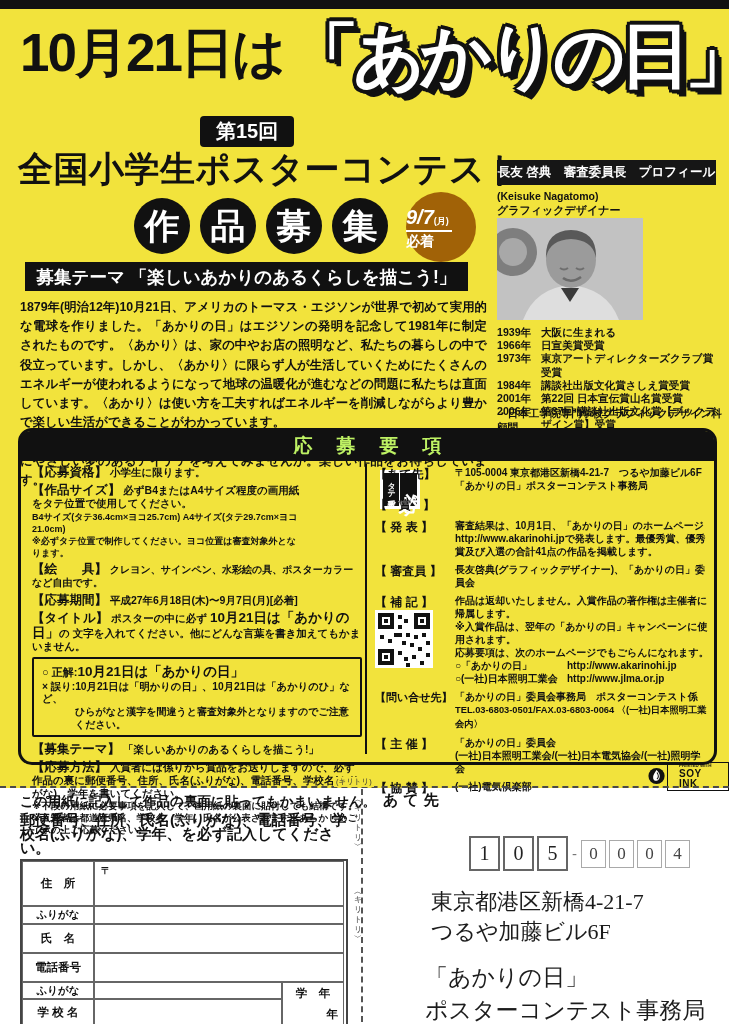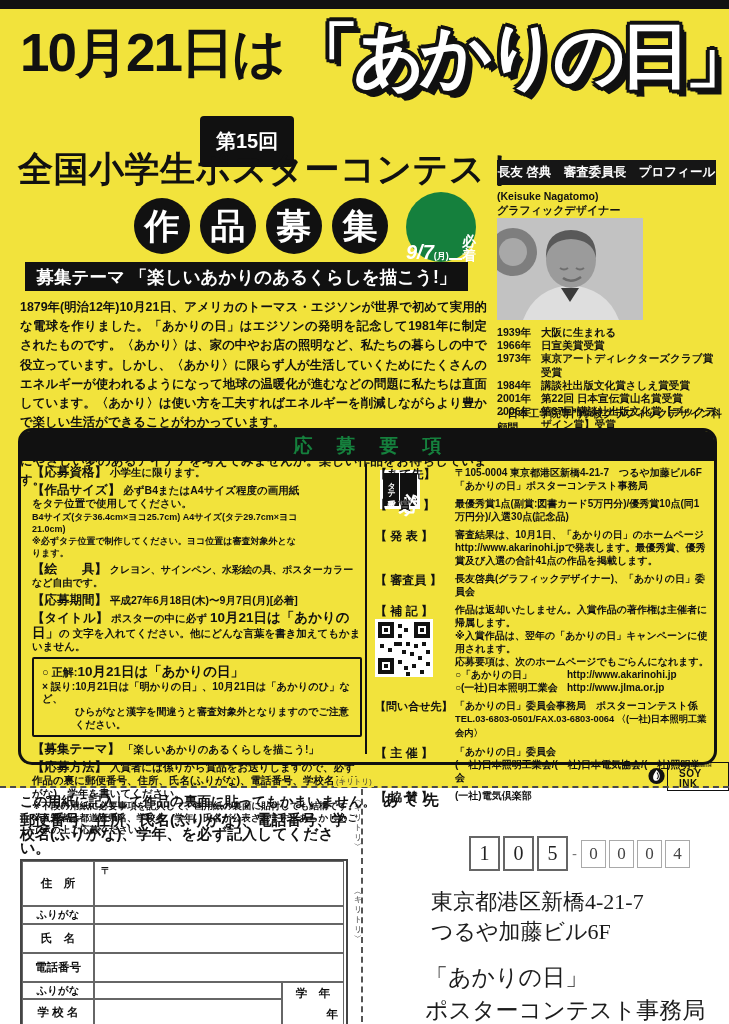--- a/index.html
+++ b/index.html
@@ -9,47 +9,47 @@
   
   .yellow{left:0;top:0;width:729px;height:788px;background:#f2e33c;}
   .topstrip{left:0;top:0;width:729px;height:9px;background:#111;}
   
   .main-title{left:20px;top:20px;display:flex;align-items:flex-end;white-space:nowrap;}
   .mt-plain{font-size:53px;font-weight:900;letter-spacing:-2px;line-height:1;padding-bottom:12px;}
   .mt-quoted{font-size:71px;font-weight:900;letter-spacing:-6px;line-height:1;color:#fff;margin-left:4px;
     text-shadow:-3px -3px 0 #111,3px -3px 0 #111,-3px 3px 0 #111,3px 3px 0 #111,
       -4px 0 0 #111,4px 0 0 #111,0 -4px 0 #111,0 4px 0 #111,7px 7px 0 #111,5px 5px 0 #111;}
   .edition{left:200px;top:116px;background:#111;color:#fff;font-size:20px;font-weight:900;
-    padding:12px 16px;border-radius:4px;}
+    padding:2px 16px;border-radius:4px;}
   .contest-title{left:18px;top:146px;font-size:35px;font-weight:900;letter-spacing:0.5px;white-space:nowrap;}
   .recruit{left:134px;top:198px;display:flex;gap:10px;}
   .r-circle{width:56px;height:56px;border-radius:50%;background:#111;color:#fff;display:flex;
     align-items:center;justify-content:center;font-size:35px;font-weight:900;}
-  .deadline{left:406px;top:192px;width:70px;height:70px;border-radius:50%;background:#15803d;color:#fff;
-    display:flex;align-items:flex-end;justify-content:center;}
+  .deadline{left:406px;top:192px;width:70px;height:70px;border-radius:50%;background:#a16207;color:#fff;
+    display:flex;flex-direction:column;align-items:flex-start;justify-content:center;}
   .dl-date{font-size:20px;font-weight:900;font-style:italic;line-height:1;}
   .dl-day{font-size:9px;font-weight:700;font-style:normal;}
   .dl-rule{width:46px;height:2px;background:#fff;margin:3px 0 2px;}
   .dl-note{font-size:14px;font-weight:800;line-height:1;}
   .theme-bar{left:25px;top:262px;width:443px;height:29px;background:#111;color:#fff;display:flex;
     align-items:center;justify-content:center;font-size:17.5px;font-weight:800;white-space:nowrap;}
   .intro{left:20px;top:298px;width:467px;font-size:12.4px;line-height:19.2px;font-weight:600;text-align:justify;}
   
   .profile-bar{left:497px;top:160px;width:219px;height:25px;background:#161616;color:#fff;font-size:12.5px;
     font-weight:800;display:flex;align-items:center;justify-content:center;white-space:nowrap;}
   .p-romaji{left:497px;top:190px;font-size:10.5px;font-weight:600;}
   .p-occ{left:497px;top:203px;font-size:11px;font-weight:700;}
   .p-photo{left:497px;top:218px;width:146px;height:102px;}
   .p-history{left:497px;top:326px;font-size:10.6px;font-weight:700;line-height:13.2px;width:225px;}
   .ph-row{display:flex;}
   .ph-year{width:44px;flex:none;}
   .p-pos{left:497px;top:407px;font-size:10.6px;font-weight:700;line-height:13.5px;}
   
   .yoko{left:18px;top:428px;width:693px;height:331px;border:3px solid #111;border-radius:14px;}
-  .yoko-head{height:30px;background:#111;color:#15803d;display:flex;align-items:center;justify-content:center;
+  .yoko-head{height:30px;background:#111;color:#bef264;display:flex;align-items:center;justify-content:center;
     font-size:19px;font-weight:900;letter-spacing:24px;text-indent:24px;border-radius:9px 9px 0 0;}
   .yoko-div{position:absolute;left:344px;top:33px;bottom:8px;width:2px;background:#111;}
   .col-l{position:absolute;left:11px;top:35px;width:330px;}
   .col-r{position:absolute;left:354px;top:35px;width:334px;}
   .lk-item{margin-bottom:4px;font-size:10.5px;line-height:13.5px;font-weight:700;}
   .lbl{font-size:12.5px;font-weight:800;}
   .small-note{font-size:9px;line-height:12px;font-weight:700;}
   .size-item{padding-right:62px;position:relative;}
   .tate-badge{position:absolute;right:-58px;top:-14px;background:#fff;padding:3px;display:flex;}
   .tb-in{background:#111;display:flex;}
@@ -239,21 +239,20 @@
       </div>
     </div>
 
     <div class="col-r">
       <div class="rk-item">
         <span class="rk-label">【あて先】</span>
         <span class="rk-body"><span>〒105-0004 東京都港区新橋4-21-7　つるや加藤ビル6F</span><br><span>「あかりの日」ポスターコンテスト事務局</span></span>
       </div>
       <div class="rk-item">
         <span class="rk-label">【　賞　】</span>
-        <span class="rk-body">最優秀賞1点(副賞:図書カード5万円分)/優秀賞10点(同1万円分)/入選30点(記念品)</span>
       </div>
       <div class="rk-item">
         <span class="rk-label">【 発 表 】</span>
         <span class="rk-body">審査結果は、10月1日、「あかりの日」のホームページ http://www.akarinohi.jpで発表します。最優秀賞、優秀賞及び入選の合計41点の作品を掲載します。</span>
       </div>
       <div class="rk-item">
         <span class="rk-label">【 審査員 】</span>
         <span class="rk-body">長友啓典(グラフィックデザイナー)、「あかりの日」委員会</span>
       </div>
       <div class="rk-item" style="min-height:78px;">

